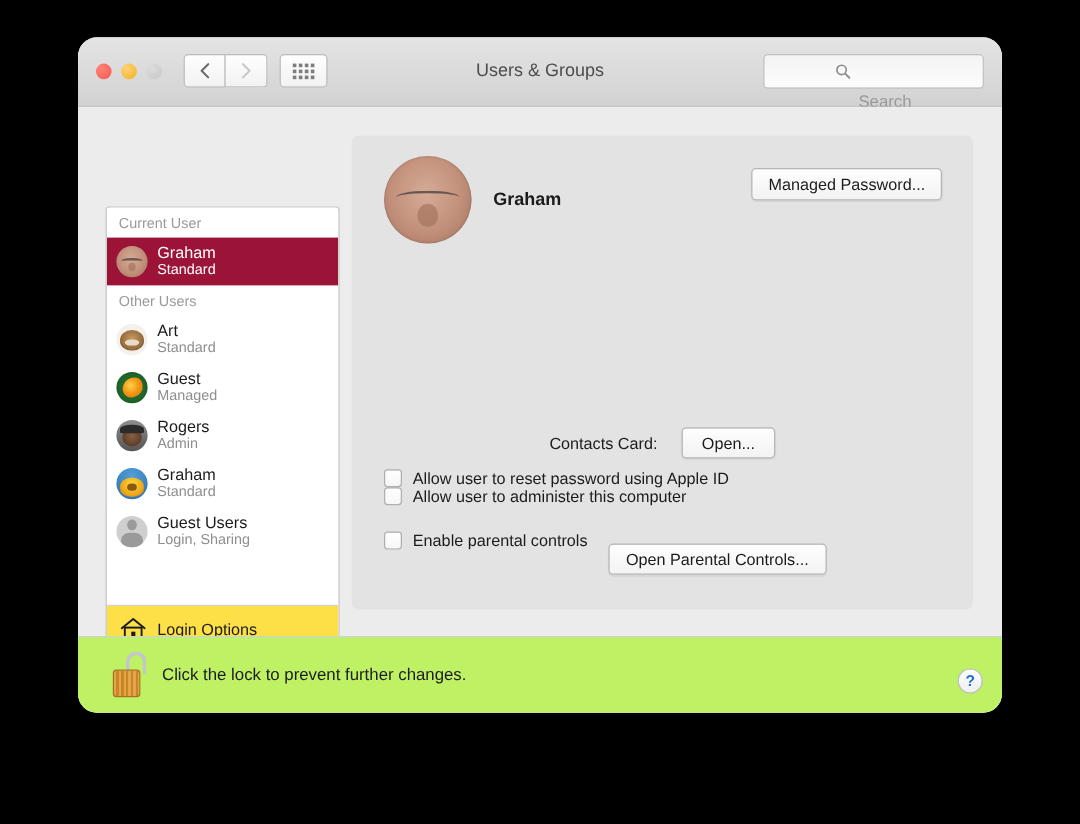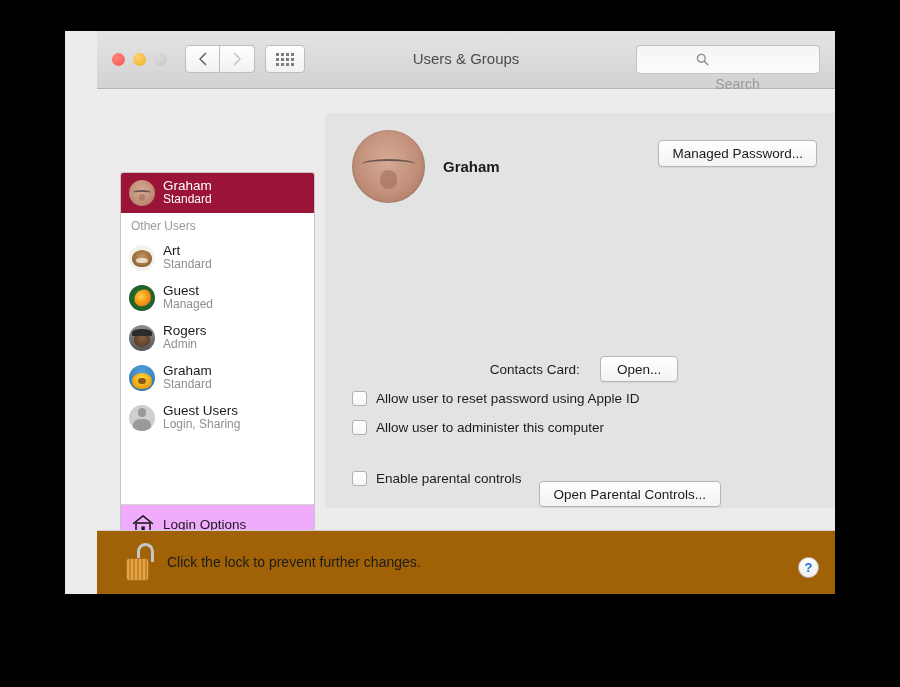--- a/index.html
+++ b/index.html
@@ -9,24 +9,23 @@
     font-family: "Liberation Sans", sans-serif;
     overflow: hidden;
   }
 
   
   .window {
     position: absolute;
     left: 65px; top: 31px;
     width: 770px; height: 563px;
     background: #ececec;
-    border-radius: 0;
+    border-radius: 16px;
     box-shadow: 0 10px 40px rgba(0,0,0,.55);
     overflow: hidden;
-    padding-left: 32px;
   }
 
   
   .titlebar {
     position: relative;
     height: 58px;
     background: linear-gradient(to bottom, #e4e4e4 0%, #d2d2d2 100%);
     border-bottom: 1px solid #b4b4b4;
   }
   .traffic { position: absolute; left: 15px; top: 22px; display: flex; gap: 8px; }
@@ -141,21 +140,21 @@
   
   .av-generic { background:#cfcfcf; }
   .av-generic::before { content:""; position:absolute; left:33%; top:14%; width:34%; height:34%;
         background:#9a9a9a; border-radius:50%; }
   .av-generic::after { content:""; position:absolute; left:17%; top:54%; width:66%; height:54%;
         background:#9a9a9a; border-radius: 42% 42% 0 0; }
 
   .sb-sep { height: 1px; background: #d3d3d3; }
   .sb-login {
     display: flex; align-items: center; gap: 9px;
-    padding: 0 0 0 11px; height: 38px; background:#f0abfc;
+    padding: 0 0 0 11px; height: 38px; background:#fde047;
   }
   .sb-login .lbl { font-size: 13.5px; color:#1b1b1b; }
 
   .sb-toolbar {
     display: flex; height: 24px;
     background: linear-gradient(to bottom,#fbfbfb,#eeeeee);
     border-top: 1px solid #c9c9c9;
   }
   .tb-btn {
     width: 28px; display:flex; align-items:center; justify-content:center;
@@ -207,34 +206,34 @@
   }
   .changepw { position: absolute; right: 26px; top: 27px; height: 27px; padding: 0 13px; }
 
   .contactsrow {
     position: absolute; left: 0; right: 0; top: 243px;
     display:flex; align-items:center; justify-content:center; gap: 20px;
   }
   .contactsrow .cap { font-size: 13.5px; color:#1c1c1c; }
   .openbtn { height: 26px; padding: 0 16px; }
 
-  .checks { position: absolute; left: 27px; top: 278px; display:flex; flex-direction:column; gap: 14px; }
+  .checks { position: absolute; left: 27px; top: 278px; display:flex; flex-direction:column; }
   .ck { display:flex; align-items:center; gap: 9px; }
   .box {
     width: 15px; height: 15px; border-radius: 3px;
     background: linear-gradient(to bottom,#ffffff,#f6f6f6);
     border: 1px solid #b0b0b0; flex:none;
   }
   .ck .lbl { font-size: 13.5px; color:#1c1c1c; }
   .parental { height: 26px; padding: 0 14px; margin-left: 8px; margin-top: 32px; }
 
   
   .lockbar {
     position: absolute; left: 0; right: 0; bottom: 0; height: 64px;
-    background:#a16207; border-top: 1px solid #d0d0d0;
+    background:#bef264; border-top: 1px solid #d0d0d0;
   }
   .lock { position:absolute; left: 29px; top: 12px; width: 30px; height: 38px; }
   .shackle {
     position:absolute; left: 11px; top: 0; width: 17px; height: 19px;
     border: 3.4px solid #c3c7cc; border-bottom: none;
     border-radius: 9px 9px 0 0;
   }
   .lockbody {
     position:absolute; left: 0; top: 15px; width: 23px; height: 23px;
     border-radius: 3px;
@@ -303,20 +302,21 @@
       </svg>
       <span class="ph">Search</span>
     </div>
   </div>
 
   <div class="body">
 
     <div class="sidebar">
       <div class="sb-scroll">
 
+        <div class="sb-header">Current User</div>
 
         <div class="sb-row selected">
           <span class="av av-graham"></span>
           <span class="sb-text">
             <span class="nm">Graham</span>
             <span class="rl">Standard</span>
           </span>
         </div>
 
         <div class="sb-header">Other Users</div>

